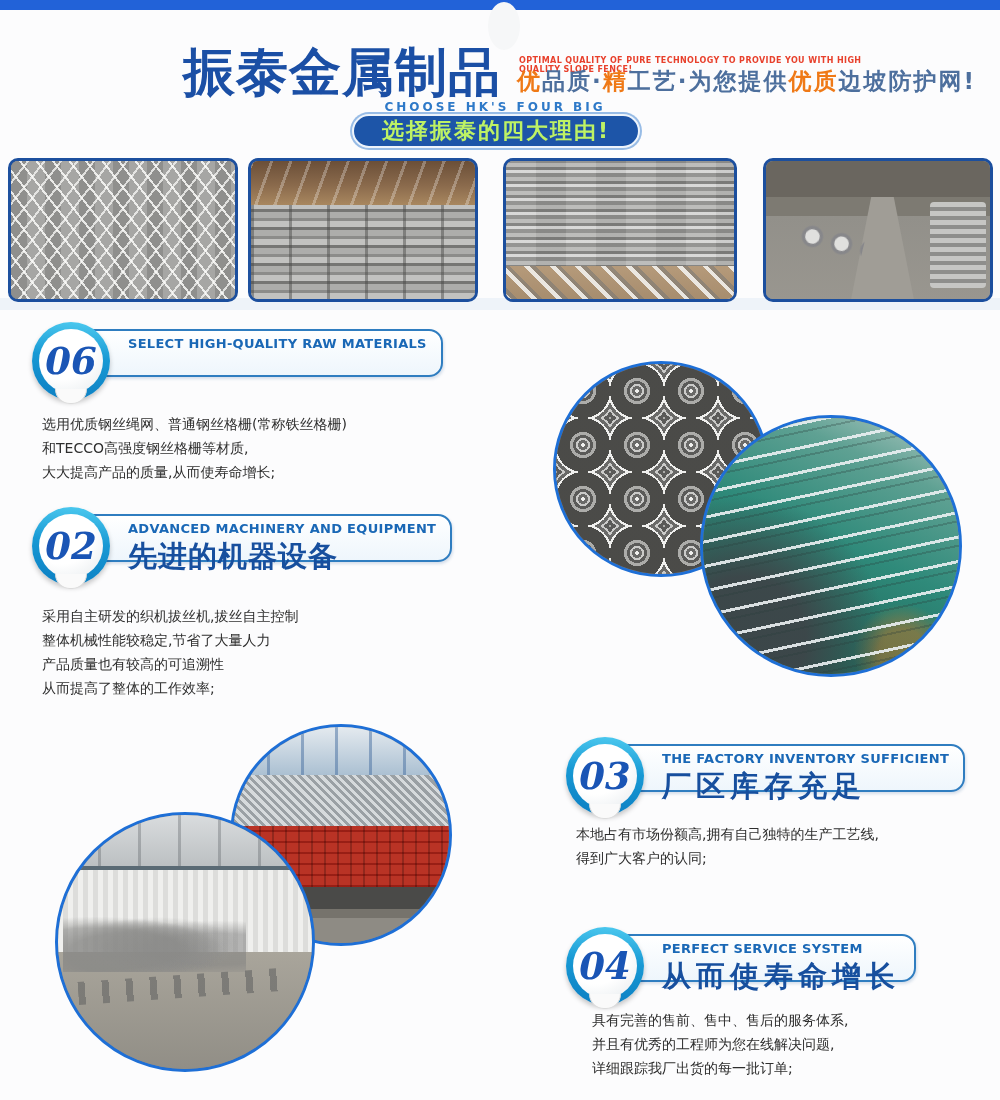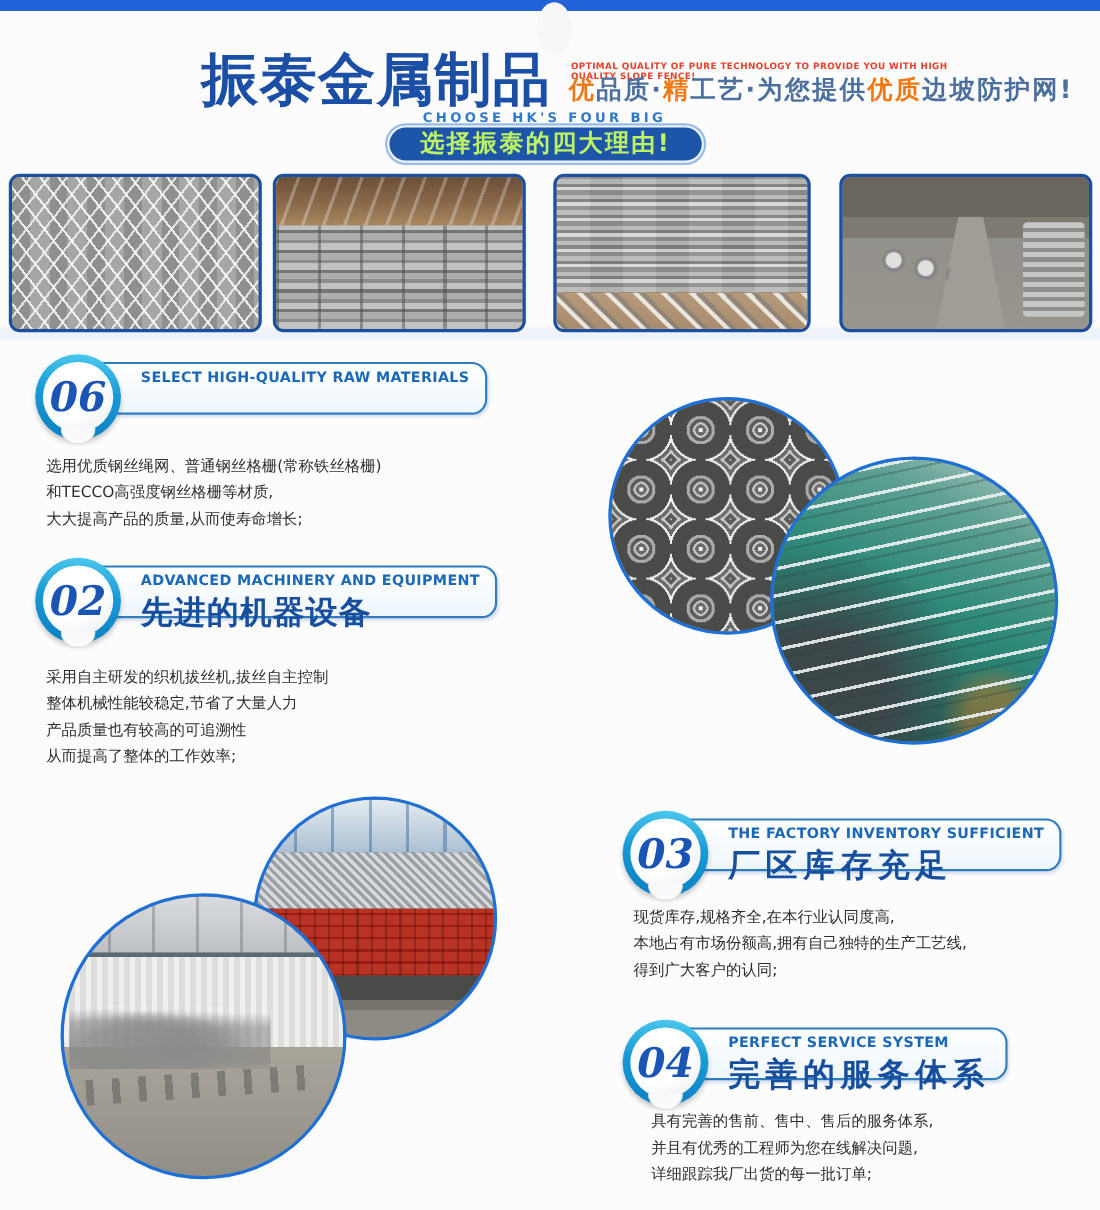--- a/index.html
+++ b/index.html
@@ -223,31 +223,30 @@
         <div class="pill-cn">厂区库存充足</div>
       </div>
       <div class="bcircle">
         <div class="bcircle-inner">
           <span class="bnum">03</span>
         </div>
       </div>
       <div class="btab"></div>
     </div>
     <div class="fbody">
-      <div>现货库存,规格齐全,在本行业认同度高,</div>
       <div>本地占有市场份额高,拥有自己独特的生产工艺线,</div>
       <div>得到广大客户的认同;</div>
     </div>
   </section>
 
   <section class="feature f4">
     <div class="badge">
       <div class="pill">
         <div class="pill-en">PERFECT SERVICE SYSTEM</div>
-        <div class="pill-cn">完善的服务体系</div>
+        <div class="pill-cn">从而使寿命增长</div>
       </div>
       <div class="bcircle">
         <div class="bcircle-inner">
           <span class="bnum">04</span>
         </div>
       </div>
       <div class="btab"></div>
     </div>
     <div class="fbody">
       <div>具有完善的售前、售中、售后的服务体系,</div>

